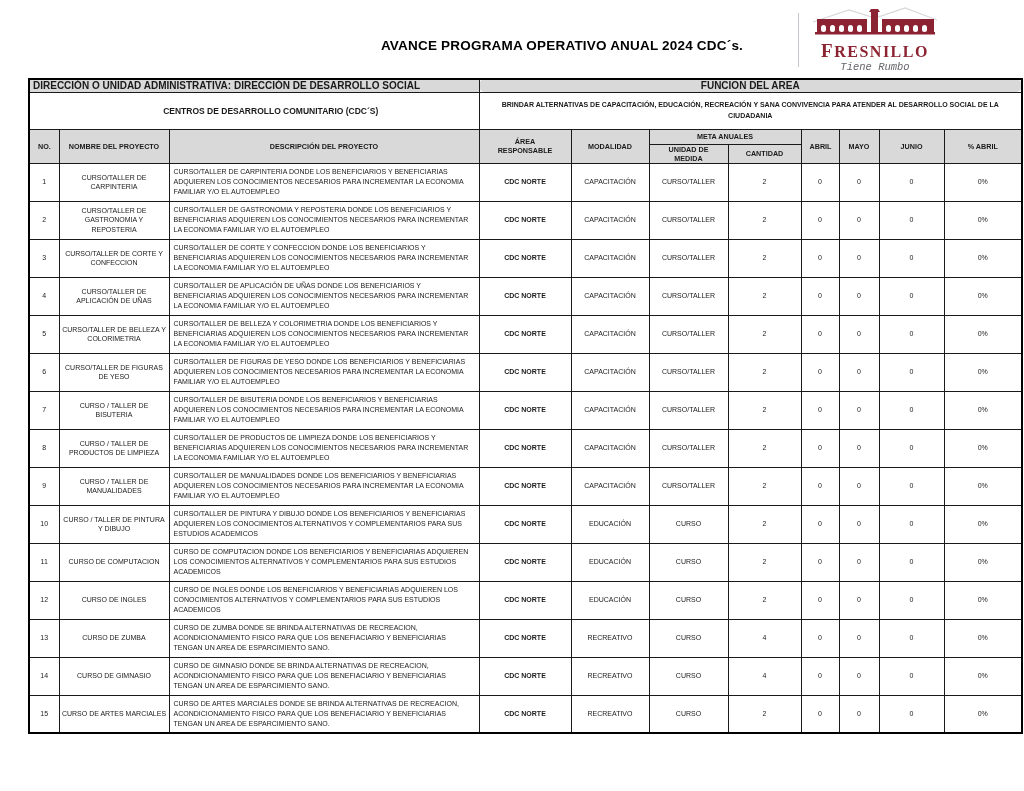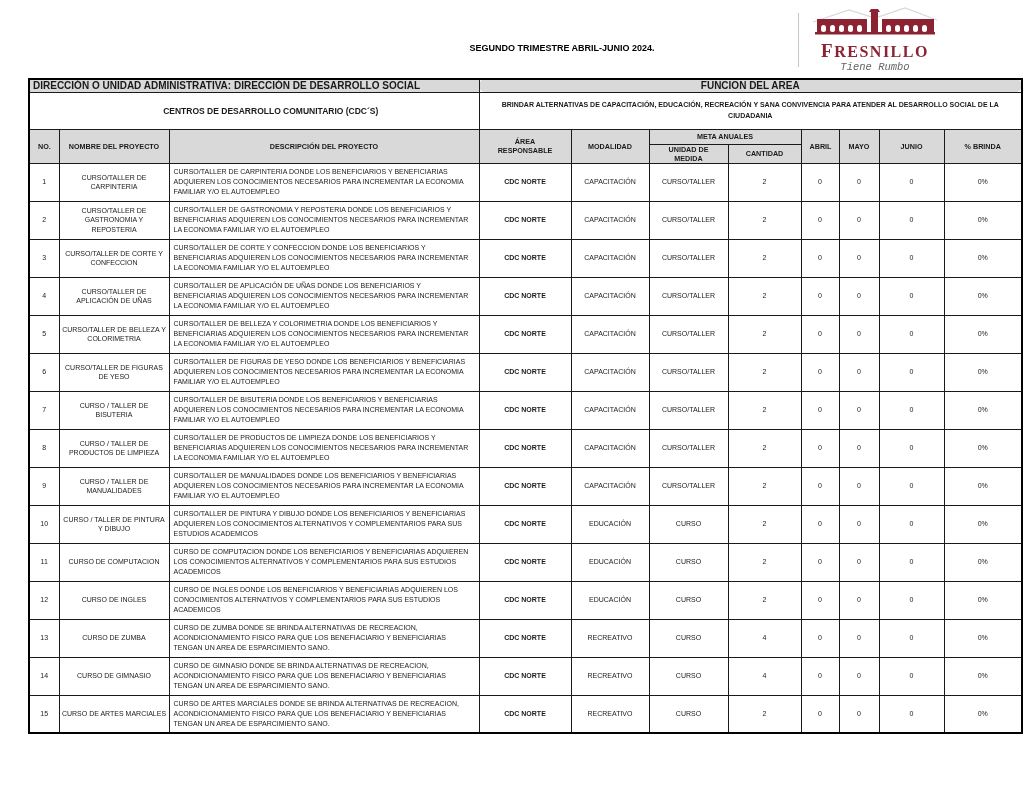--- a/index.html
+++ b/index.html
@@ -51,21 +51,21 @@
   tr.data td { font-size:7px; text-align:center; padding:0 2px; line-height:1.3; }
   tr.data td.col-description { text-align:left; padding:1px 4px; line-height:1.4; }
   tr.data td.col-area { font-weight:bold; }
 </style>
 </head>
 <body>
 
 <div class="page">
 
   <div class="title-block">
-    <div class="doc-subtitle">SEGUNDO TRIMESTRE ABRIL-JUNIO 2024.</div>
+    <div class="doc-title">AVANCE PROGRAMA OPERATIVO ANUAL 2024 CDC´s.</div>
   </div>
 
   <div class="logos">
     <div class="logo-divider"></div>
     <div class="city-logo">
       <svg width="132" height="30" viewBox="0 0 132 30">
         <path d="M4 16 L40 4 L66 12 L96 2 L128 14" fill="none" stroke="#d8d8d8" stroke-width="1.2"></path>
         <rect x="62" y="6" width="7" height="20" fill="#8b2332"></rect>
         <path d="M60 6 h11 l-2 -3 h-7 Z" fill="#8b2332"></path>
         <rect x="8" y="13" width="50" height="3" fill="#8b2332"></rect>
@@ -115,21 +115,21 @@
       <tr class="colhead ch1">
         <th rowspan="2">NO.</th>
         <th rowspan="2">NOMBRE DEL PROYECTO</th>
         <th rowspan="2">DESCRIPCIÓN DEL PROYECTO</th>
         <th rowspan="2">ÁREA RESPONSABLE</th>
         <th rowspan="2">MODALIDAD</th>
         <th colspan="2">META ANUALES</th>
         <th rowspan="2">ABRIL</th>
         <th rowspan="2">MAYO</th>
         <th rowspan="2">JUNIO</th>
-        <th rowspan="2">% BRINDA</th>
+        <th rowspan="2">% ABRIL</th>
       </tr>
       <tr class="colhead ch2">
         <th>UNIDAD DE MEDIDA</th>
         <th>CANTIDAD</th>
       </tr>
     </thead>
     <tbody id="tbody">
         <tr class="data">
           <td class="col-no">1</td>
           <td class="col-name">CURSO/TALLER DE CARPINTERIA</td>

